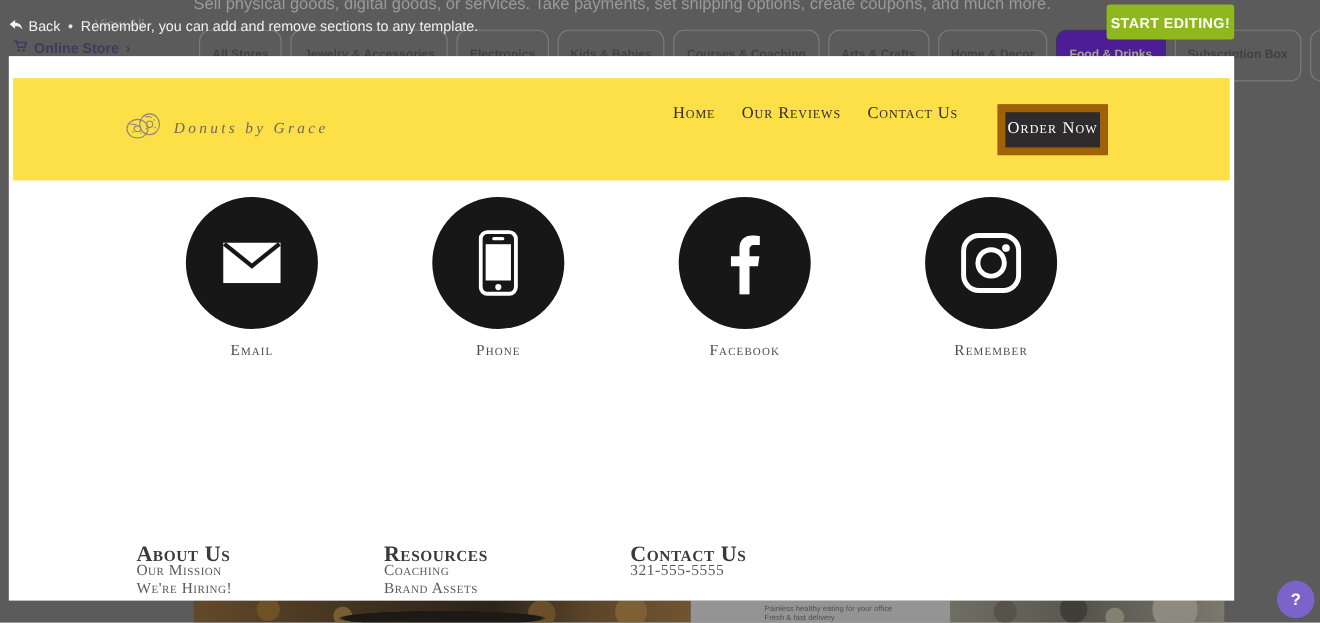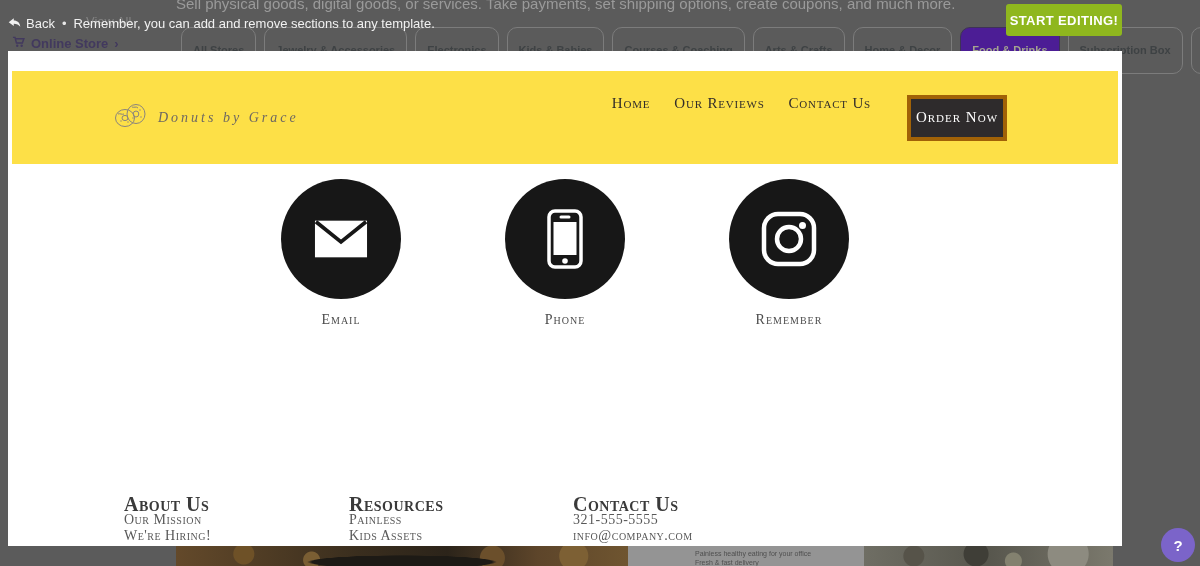--- a/index.html
+++ b/index.html
@@ -109,21 +109,21 @@
   .tpl-nav {
     margin-left:auto; display:flex; align-items:flex-start; gap:24px;
     margin-right:111px;
   }
   .tpl-nav a {
     font-variant:small-caps; font-size:15px; letter-spacing:0.8px;
     color:#322d2a; text-decoration:none; white-space:nowrap; cursor:pointer;
   }
   .order-btn {
     margin-left:12px; width:100px; height:46px;
-    background:#2e2b2c; color:#ffffff; border:4px solid #a16207;
+    background:#2e2b2c; color:#ffffff; border:7px solid #a16207;
     font-family:"Liberation Serif", serif;
     font-variant:small-caps; font-size:15px; letter-spacing:1px;
     cursor:pointer;
   }
 
   .contacts {
     position:absolute; left:0; right:0; top:128px;
     display:flex; justify-content:center; gap:104px;font-family:Liberation Serif, serif;
   }
   .contact { width:120px; text-align:center; cursor:pointer; }
@@ -249,41 +249,48 @@
           <rect x="2" y="2" width="32" height="56" rx="6" fill="none" stroke="#ffffff" stroke-width="3.5"></rect>
           <rect x="6.5" y="13" width="23" height="33" fill="#ffffff"></rect>
           <rect x="12.5" y="6.5" width="11" height="3" rx="1.5" fill="#ffffff"></rect>
           <circle cx="18" cy="52" r="2.8" fill="#ffffff"></circle>
         </svg>
       </div>
       <div class="clabel">Phone</div>
     </div>
     <div class="contact">
       <div class="circle">
+        <svg width="30" height="58" viewBox="0 0 24 46">
+          <path d="M15.5 46 V25.5 h6.2 l1-7.3 h-7.2 v-4.6 c0-2.1 0.7-3.6 3.7-3.6 H23 V3.4 C22.3 3.3 20 3 17.4 3 11.9 3 8.2 6.3 8.2 12.4 v5.8 H2 v7.3 h6.2 V46 z" fill="#ffffff"></path>
+        </svg>
+      </div>
+      <div class="clabel">Facebook</div>
+    </div>
+    <div class="contact">
+      <div class="circle">
         <svg width="58" height="58" viewBox="0 0 58 58">
           <rect x="4" y="4" width="50" height="50" rx="14" fill="none" stroke="#ffffff" stroke-width="4.5"></rect>
           <circle cx="29" cy="29" r="12" fill="none" stroke="#ffffff" stroke-width="4.5"></circle>
           <circle cx="42.5" cy="15.5" r="3.5" fill="#ffffff"></circle>
         </svg>
       </div>
       <div class="clabel">Remember</div>
     </div>
   </div>
 
   <div class="tpl-footer">
     <div class="fcol fcol-1">
       <div class="fhead">About Us</div>
       <div class="flink">Our Mission</div>
       <div class="flink">We're Hiring!</div>
     </div>
     <div class="fcol fcol-2">
       <div class="fhead">Resources</div>
-      <div class="flink">Painless</div>
-      <div class="flink">Kids Assets</div>
+      <div class="flink">Coaching</div>
+      <div class="flink">Brand Assets</div>
     </div>
     <div class="fcol fcol-3">
       <div class="fhead">Contact Us</div>
       <div class="flink">321-555-5555</div>
-      <div class="flink">info@company.com</div>
     </div>
   </div>
 
 </div>
 
 </body></html>

